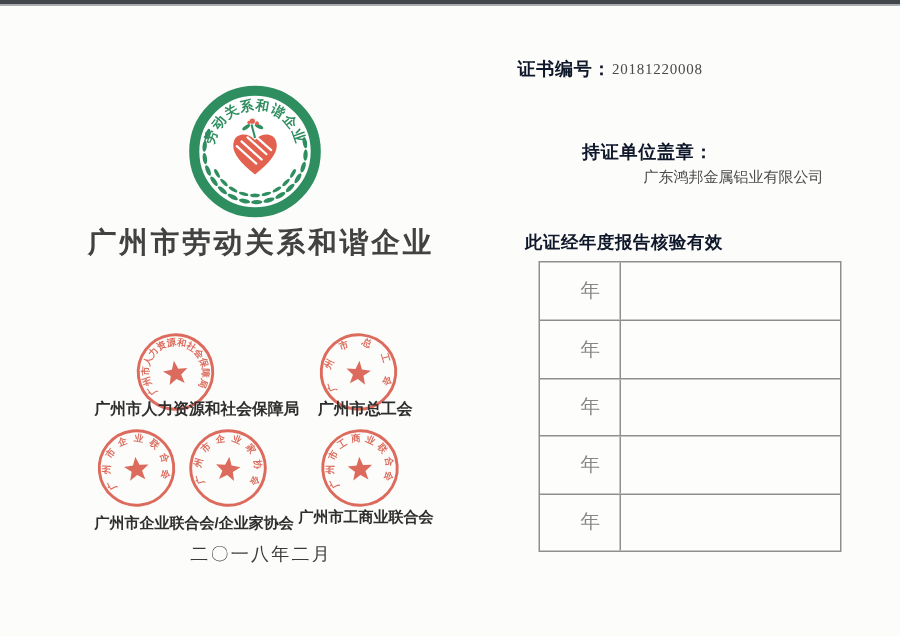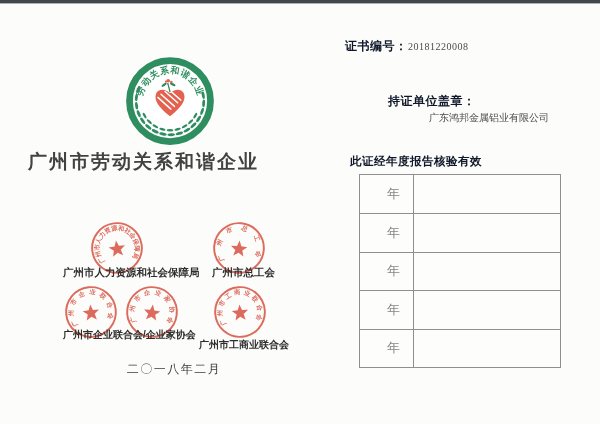--- a/index.html
+++ b/index.html
@@ -8,41 +8,41 @@
     background:#fcfcfa;overflow:hidden;
     font-family:"Liberation Sans",sans-serif;color:#3e3e3e;
   }
   .abs{position:absolute;}
   
   #top-edge{left:0;top:0;width:600px;height:3px;background:#41464b;}
   #top-edge2{left:0;top:3px;width:600px;height:1px;background:#aeb2b5;}
 
   
   #emblem{left:125px;top:56px;width:90px;height:90px;}
-  #page-title{left:28px;top:149px;width:292px;
+  #page-title{left:28px;top:149px;width:292px;text-align:center;
     font-size:19px;font-weight:bold;letter-spacing:2px;color:#424242;}
   #grade-text{left:28px;top:181px;width:292px;text-align:center;
     font-size:20px;font-weight:bold;letter-spacing:3px;color:#424242;}
 
   .seal{width:54px;height:54px;color:#d85848;opacity:.88;}
   .seal svg{width:100%;height:100%;overflow:visible;}
   .seal .ring{fill:none;stroke:currentColor;stroke-width:3.6;}
   .seal .star{fill:currentColor;}
   .seal text{fill:currentColor;font-weight:bold;font-size:11.5px;
     font-family:"Liberation Sans",sans-serif;}
   #seal-1{left:90px;top:221px;transform:rotate(-8deg);}
   #seal-2{left:212px;top:221px;transform:rotate(5deg);}
   #seal-3{left:64px;top:285px;transform:rotate(-6deg);}
   #seal-4{left:125px;top:285px;transform:rotate(7deg);}
   #seal-5{left:213px;top:285px;transform:rotate(-4deg);}
 
   .seal-label{font-size:10.5px;font-weight:bold;color:#2e2e2e;white-space:nowrap;}
   #seal-label-1{left:63px;top:266px;}
   #seal-label-2{left:212px;top:266px;}
-  #seal-label-3{left:63px;top:328px;}
+  #seal-label-3{left:63px;top:342px;}
   #seal-label-4{left:199px;top:338px;}
   #issue-date{left:28px;top:361px;width:292px;text-align:center;
     font-size:12px;letter-spacing:1.5px;color:#3a3a3a;}
 
   
   #emblem svg{width:100%;height:100%;overflow:visible;}
   #emblem .ering{fill:#ffffff;stroke:#2f8e5f;stroke-width:7.5;}
   #emblem .etext{fill:#2f8e5f;font-weight:bold;font-size:10px;letter-spacing:.8px;
     font-family:"Liberation Sans",sans-serif;}
   #emblem .heart{fill:#e2614f;}

